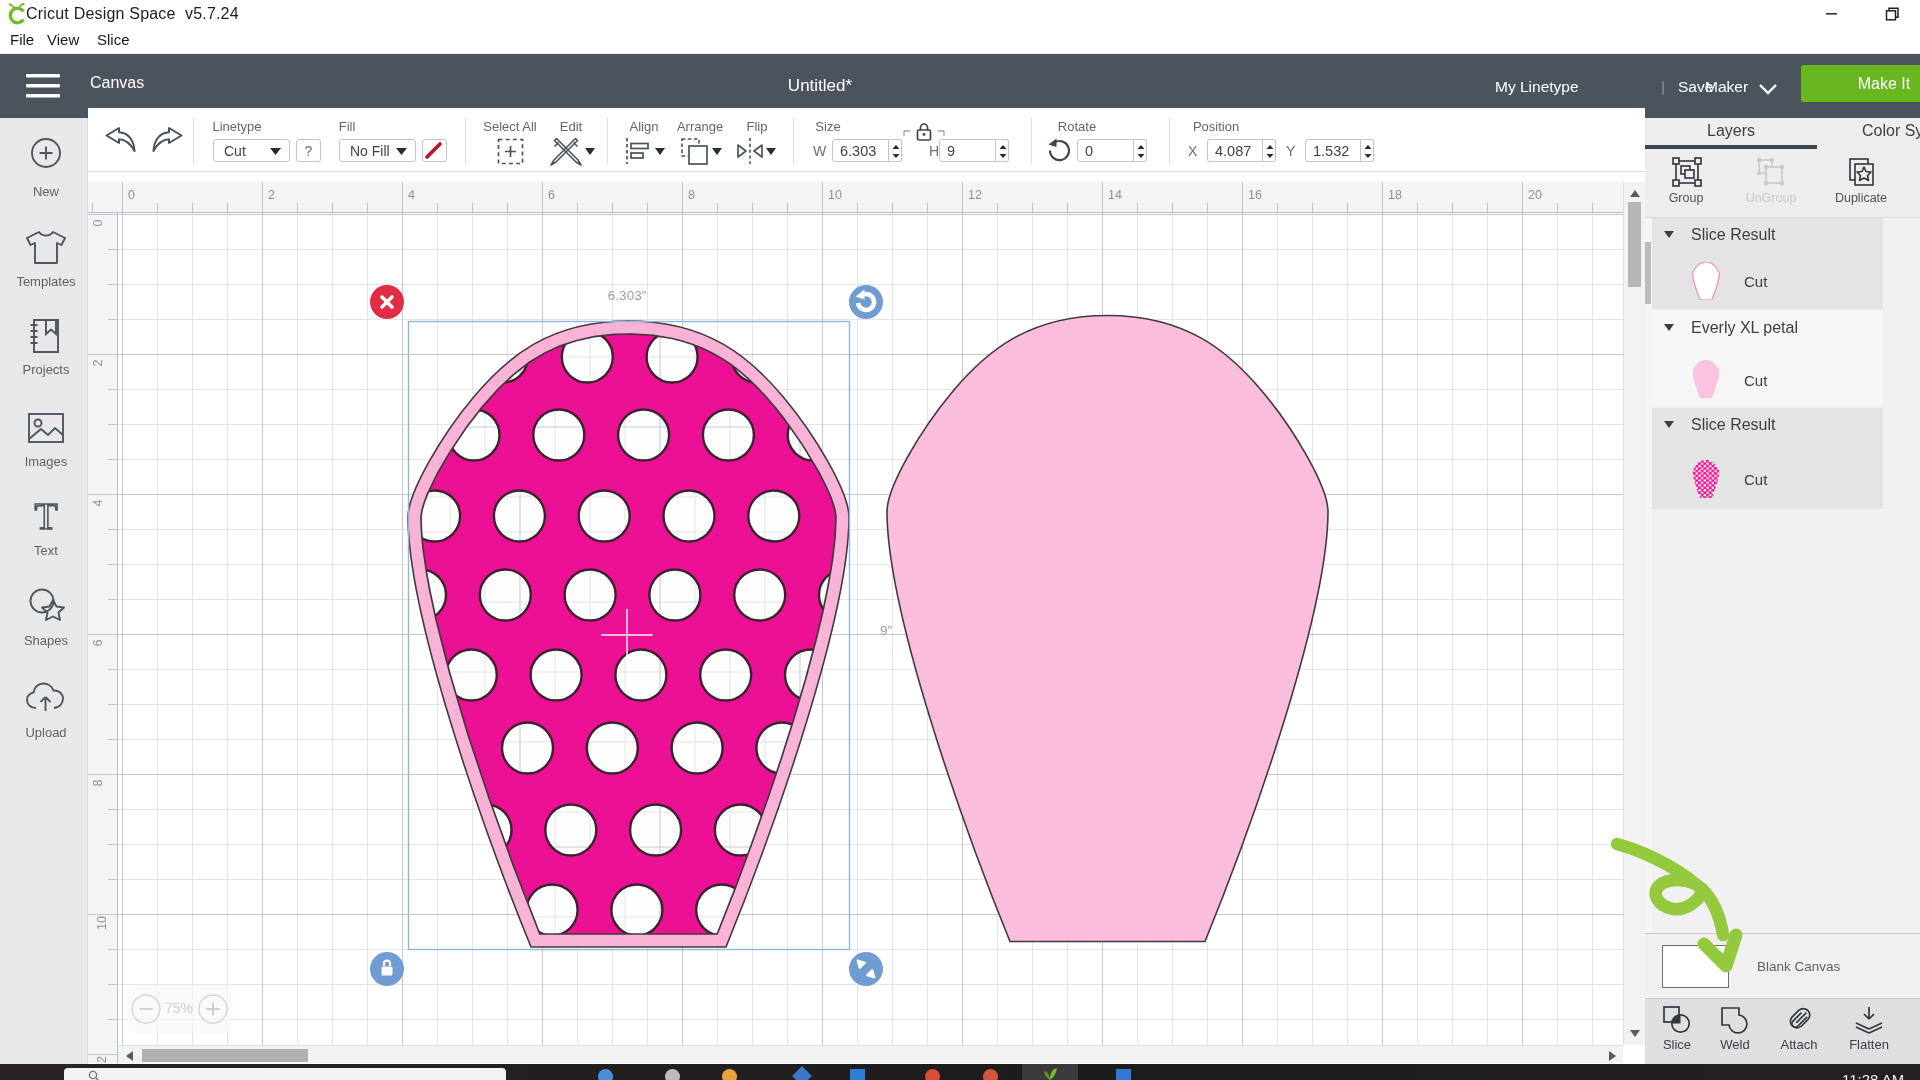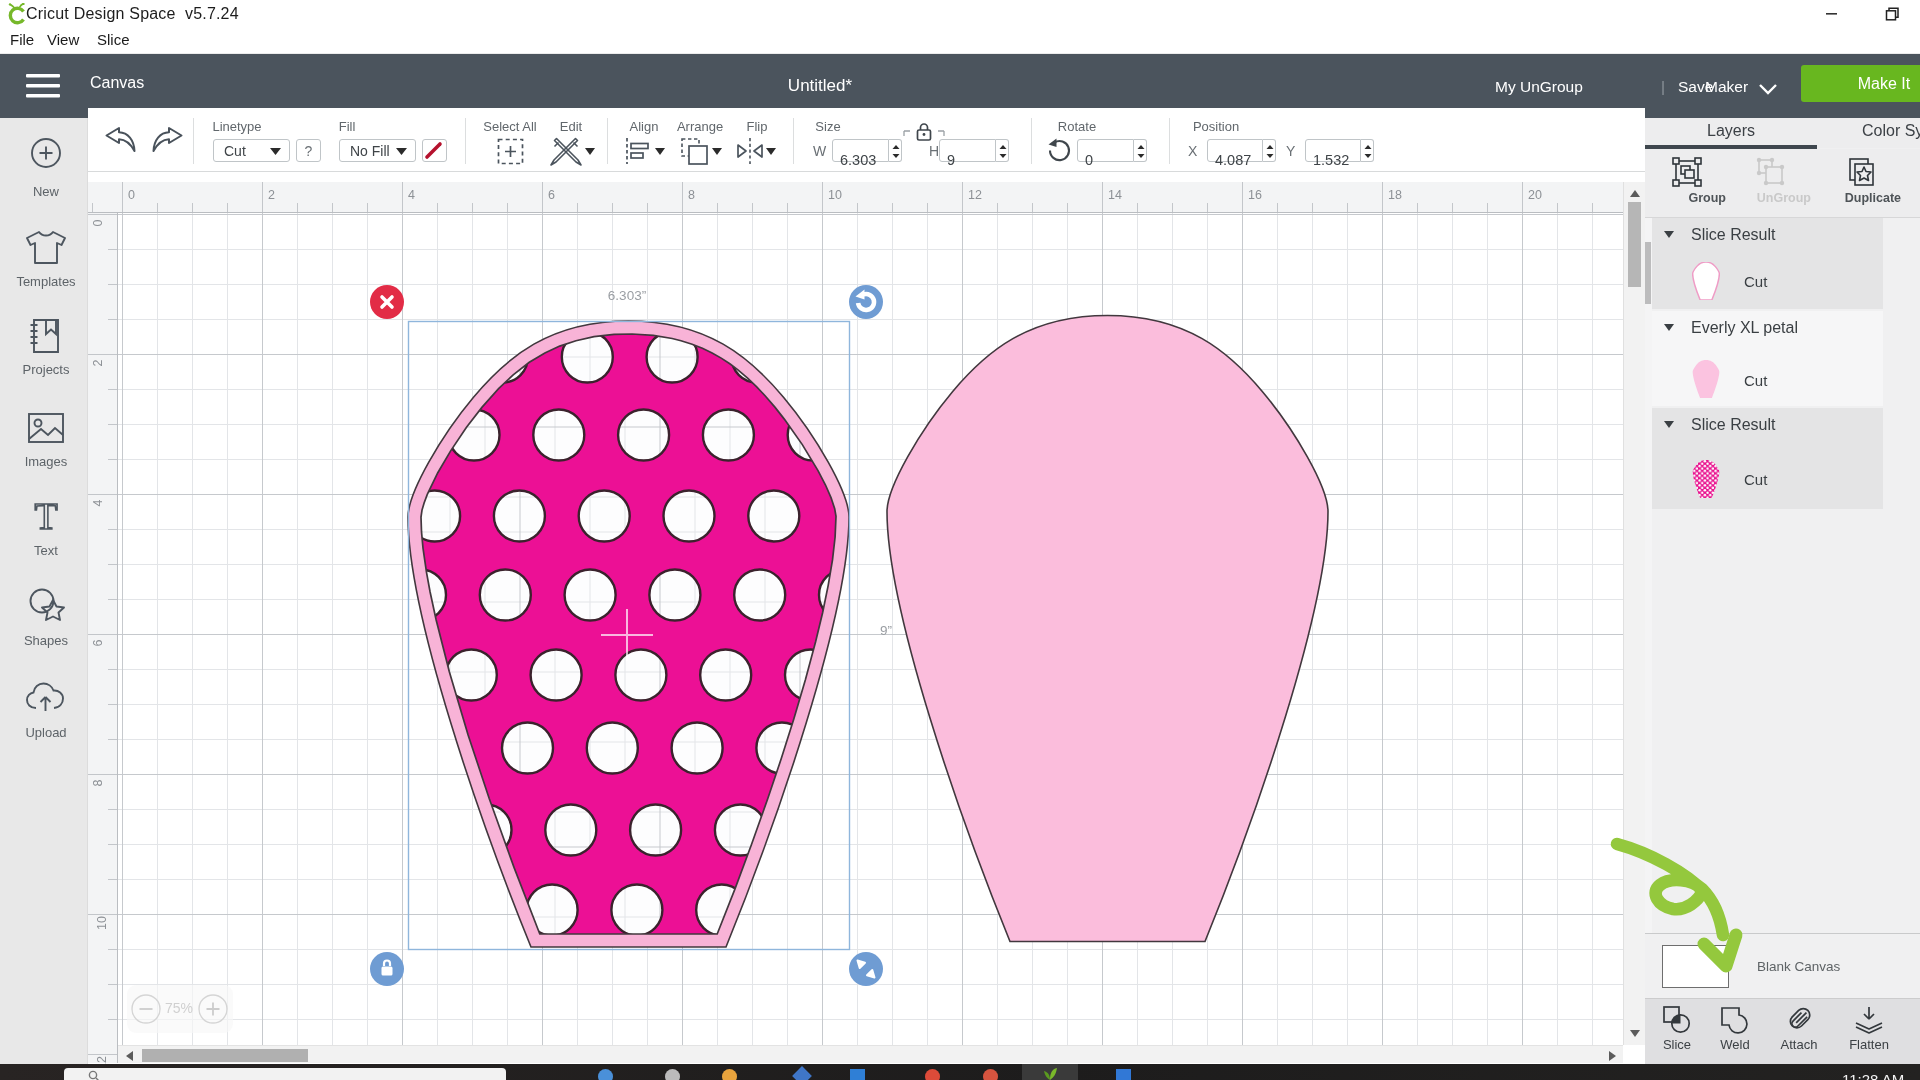--- a/index.html
+++ b/index.html
@@ -15,21 +15,21 @@
 .hdr-r{top:24px;font-size:15.5px;color:#fff;}
 #makeit{left:1801px;top:11px;width:126px;height:37px;background:#68b71f;border-radius:3px;color:#fff;font-size:16px;text-align:center;line-height:37px;padding-left:40px;}
 
 #toolbar{left:88px;top:108px;width:1557px;height:64px;background:#fff;border-bottom:1px solid #d8dadb;}
 .tsep{position:absolute;top:10px;height:46px;width:1px;background:#dcdedf;}
 .tlabel{position:absolute;top:11px;font-size:13px;color:#61676c;white-space:nowrap;}
 .tbox{position:absolute;top:31px;height:23px;border:1px solid #c0c5c8;border-radius:3px;background:#fff;font-size:14px;color:#3f4448;}
 .tletter{position:absolute;top:35px;font-size:14px;color:#6a7075;}
 .spin{position:absolute;top:31px;height:23px;width:13px;border:1px solid #c0c5c8;border-left:none;border-radius:0 3px 3px 0;background:#fff;}
 .spin svg{position:absolute;left:1.5px;top:3px;}
-.numbox{position:absolute;top:31px;height:23px;border:1px solid #c0c5c8;border-radius:3px 0 0 3px;background:#fff;font-size:14.5px;color:#3f4448;padding:12px 0 0 7px;}
+.numbox{position:absolute;top:31px;height:23px;border:1px solid #c0c5c8;border-radius:3px 0 0 3px;background:#fff;font-size:14.5px;color:#3f4448;padding:3px 0 0 7px;}
 
 #sidebar{left:0;top:118px;width:88px;height:946px;background:#e8e8e8;border-right:1px solid #dcdcdc;}
 .sbitem{position:absolute;left:0;width:92px;text-align:center;color:#5d6368;font-size:13px;}
 .sbitem svg{display:block;margin:0 auto 4px auto;}
 
 #topruler{left:88px;top:182px;width:1535px;height:31px;background:#f3f4f5;border-bottom:1px solid #babdc1;
  background-image:repeating-linear-gradient(to right,#c3c6ca 0 1px,transparent 1px 140px),repeating-linear-gradient(to right,#c3c6ca 0 1px,transparent 1px 35px);
  background-size:100% 100%,100% 10px;background-position:34px 0,34px 21px;background-repeat:repeat,repeat-x;}
 #toprulernums span{position:absolute;top:188px;font-size:12.5px;color:#8d9196;}
 #leftruler{left:88px;top:213px;width:30px;height:850px;background:#f3f4f5;border-right:1px solid #babdc1;
@@ -41,21 +41,21 @@
 #vsb{left:1623px;top:182px;width:22px;height:863px;background:#f2f2f2;border-left:1px solid #e0e0e0;}
 #vsb .thumb{position:absolute;left:4px;top:20px;width:13px;height:85px;background:#b6b6b6;}
 #hsb{left:118px;top:1045px;width:1505px;height:18px;background:#f2f2f2;border-top:1px solid #e3e3e3;}
 #hsb .thumb{position:absolute;left:24px;top:3px;width:166px;height:13px;background:#b0b0b0;}
 
 #rpanel{left:1645px;top:118px;width:275px;height:946px;background:#f0f0f1;overflow:hidden;}
 #tabs{position:absolute;left:0;top:0;width:275px;height:30px;background:#ededee;font-size:16px;color:#3c4146;white-space:nowrap;}
 #tabunder{position:absolute;left:0;top:27px;width:172px;height:4px;background:#3f474e;}
 #grouprow{position:absolute;left:0;top:31px;width:275px;height:69px;background:#ededee;border-bottom:1px solid #d7d7d8;}
 .gicon{position:absolute;top:8px;}
-.glabel{position:absolute;top:42px;font-size:12.5px;color:#4e5357;text-align:right;width:80px;font-weight:bold;}
+.glabel{position:absolute;top:42px;font-size:12.5px;color:#4e5357;text-align:center;width:80px;}
 .lgroup{position:absolute;left:5px;width:233px;}
 .lhead{position:absolute;left:41px;top:8px;font-size:16px;color:#3a3f43;}
 .ltri{position:absolute;left:14px;top:13px;width:0;height:0;border-left:5.5px solid transparent;border-right:5.5px solid transparent;border-top:7px solid #3a3f43;}
 .lcut{position:absolute;left:94px;font-size:15px;color:#3a3f43;}
 .lthumb{position:absolute;left:42px;}
 #blankrow{position:absolute;left:0;top:815px;width:275px;height:65px;background:#f0f0f1;border-top:1px solid #c9cacb;}
 #blankrow .rect{position:absolute;left:17px;top:11px;width:67px;height:43px;background:#fff;border:1.5px solid #6e6e6e;}
 #blankrow .txt{position:absolute;left:112px;top:25px;font-size:13.5px;color:#5e6366;}
 #actionbar{position:absolute;left:0;top:880px;width:322px;height:66px;background:#dfdfe1;border-top:1px solid #cccccd;padding-left:20px;}
 .abitem{position:absolute;top:6px;width:60px;text-align:center;font-size:13px;color:#3c4145;}
@@ -92,21 +92,21 @@
 <div class="abs" id="header">
  <svg class="abs" style="left:26px;top:17px" width="36" height="30" viewBox="0 0 36 30">
   <g fill="#fff">
           <rect x="0" y="3" width="34" height="3.4" rx="1"></rect>
           <rect x="0" y="13" width="34" height="3.4" rx="1"></rect>
           <rect x="0" y="23" width="34" height="3.4" rx="1"></rect>
         </g>
  </svg>
  <span class="abs" id="canvaslbl">Canvas</span>
  <span class="abs" id="untitled">Untitled*</span>
- <span class="abs hdr-r" style="left:1495px">My UnGroup</span>
+ <span class="abs hdr-r" style="left:1495px">My Linetype</span>
  <span class="abs hdr-r" style="left:1678px">Save</span>
  <span class="abs hdr-r" style="left:1661px;color:#8d949b">|</span>
  <span class="abs hdr-r" style="left:1705px">Maker</span>
  <svg class="abs" style="left:1758px;top:29px" width="20" height="14" viewBox="0 0 20 14">
         <path d="M2 2 L10 10 L18 2" fill="none" stroke="#fff" stroke-width="2.4"></path>
       </svg>
  <div class="abs" id="makeit">Make It</div>
 </div>
 
 <div class="abs" id="toolbar">

